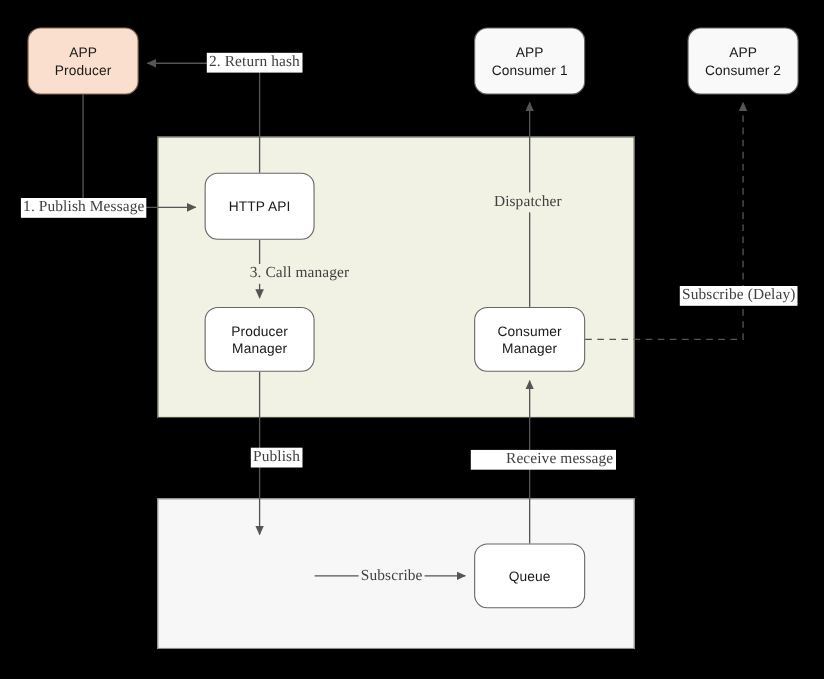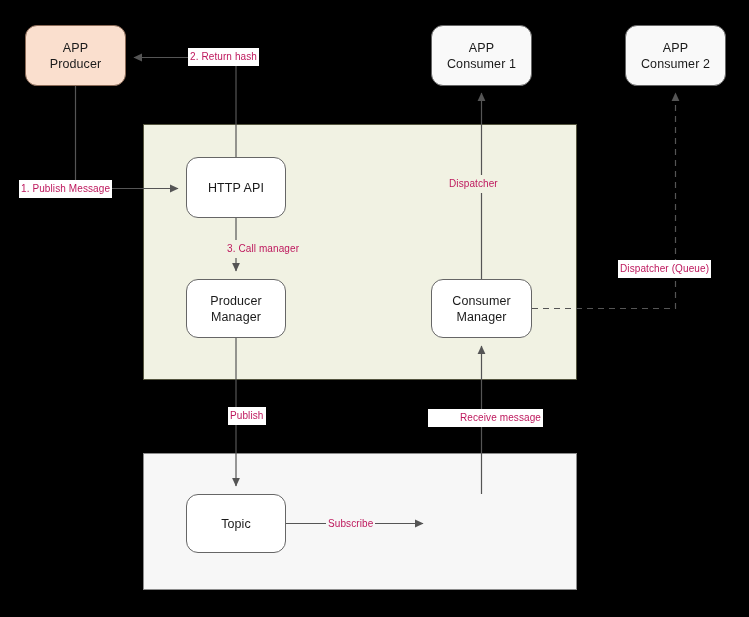--- a/index.html
+++ b/index.html
@@ -36,28 +36,29 @@
     letter-spacing: 0.1px;
     white-space: pre-line;
     border-radius: 12px;
   }
   .container-box {
     position: absolute;
     box-sizing: border-box;
   }
   .edge-label {
     position: absolute;
-    font-size: 10px;
+    font-size: 14px;
     line-height: 16px;
-    color: #be185d;
+    color: #404040;
     background: #ffffff;
     padding: 1px 2px;
     white-space: nowrap;
     box-sizing: border-box;
     letter-spacing: 0.1px;
+    font-family: Liberation Serif, serif;
   }
 </style>
 </head>
 <body>
 
 <div id="canvas">
 
   <div class="container-box" id="c-service" style="left:143px; top:124px; width:434px; height:256px;
               background:#f1f2e3; border:1px solid #54553f;"></div>
 
@@ -120,33 +121,33 @@
               background:#ffffff; border:1px solid #666666;">HTTP API</div>
 
   <div class="node" id="n-producer-manager" style="left:186px; top:279px; width:100px; height:59px;
               background:#ffffff; border:1px solid #666666;">Producer
 Manager</div>
 
   <div class="node" id="n-consumer-manager" style="left:431px; top:279px; width:101px; height:59px;
               background:#ffffff; border:1px solid #666666;">Consumer
 Manager</div>
 
-  <div class="node" id="n-topic" style="left:186px; top:494px; width:100px; height:59px;
-              background:#ffffff; border:1px solid #666666;">Topic</div>
 
+  <div class="node" id="n-queue" style="left:431px; top:494px; width:101px; height:59px;
+              background:#ffffff; border:1px solid #666666;">Queue</div>
 
   <div class="edge-label" style="left:19px; top:180px;">1. Publish Message</div>
 
   <div class="edge-label" style="left:188px; top:48px;">2. Return hash</div>
 
   <div class="edge-label" style="left:185px; top:240px; background:#f1f2e3;margin-left:40px;">3. Call manager</div>
 
   <div class="edge-label" style="left:228px; top:407px;">Publish</div>
 
   <div class="edge-label" style="left:326px; top:515px; background:#f7f7f7;">Subscribe</div>
 
   <div class="edge-label" style="left:428px; top:409px;padding-left:32px;">Receive message</div>
 
   <div class="edge-label" style="left:447px; top:175px; background:#f1f2e3;">Dispatcher</div>
 
-  <div class="edge-label" style="left:618px; top:260px;">Dispatcher (Queue)</div>
+  <div class="edge-label" style="left:618px; top:260px;">Subscribe (Delay)</div>
 
 </div>
 
 </body></html>

